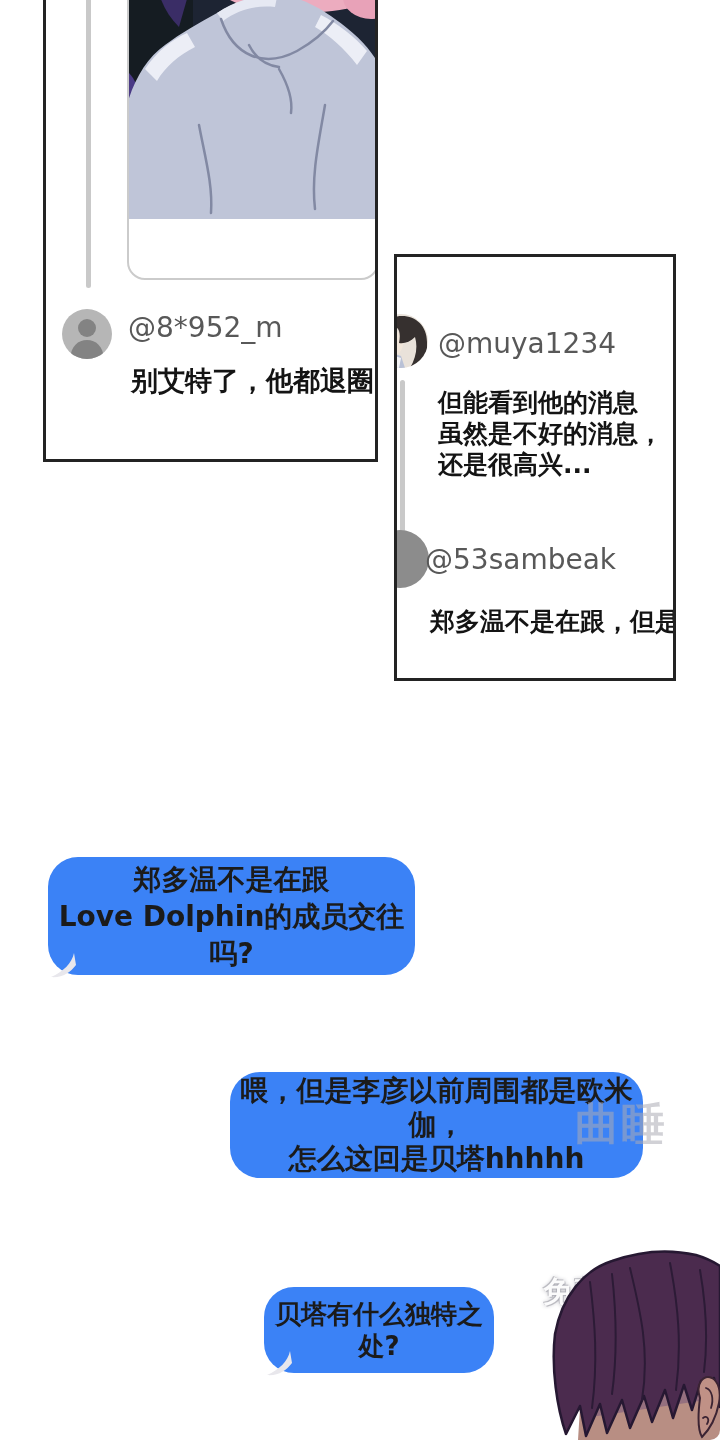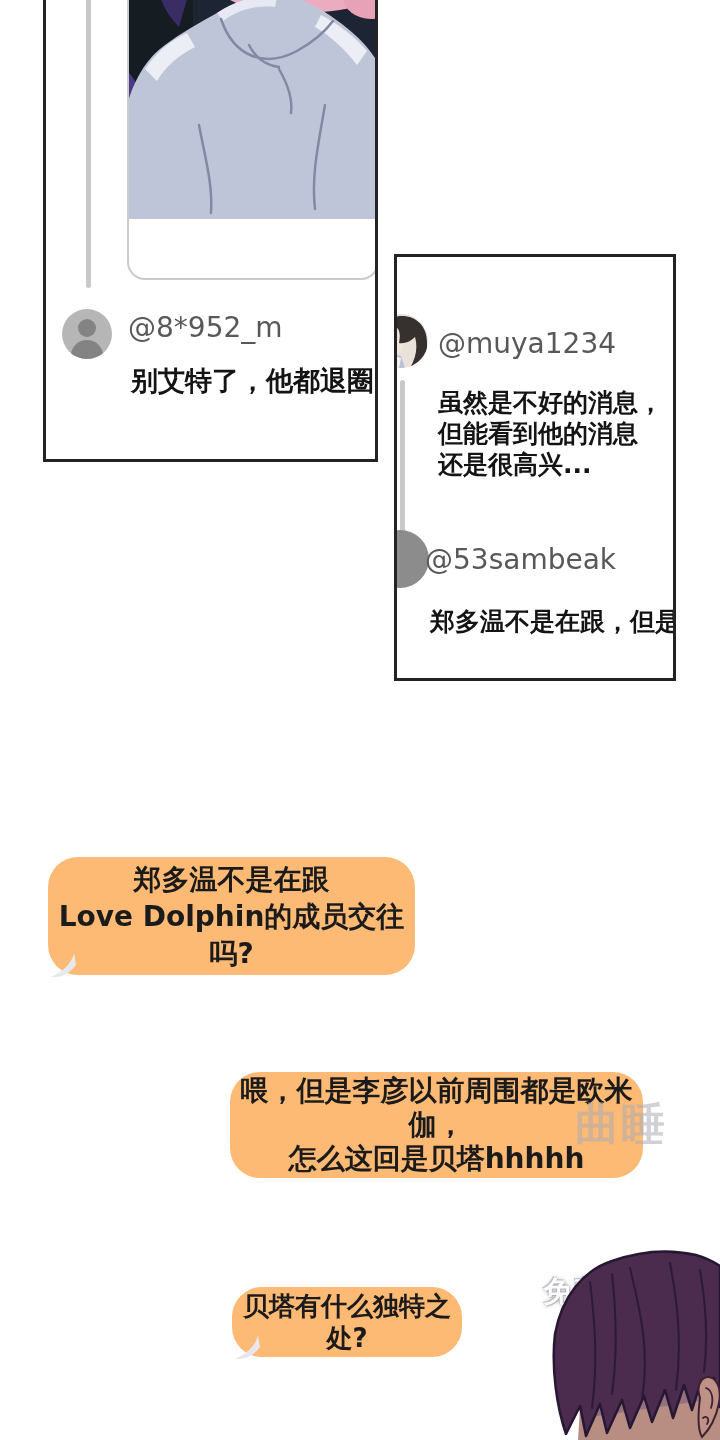--- a/index.html
+++ b/index.html
@@ -1,25 +1,25 @@
 <!DOCTYPE html>
 <html><head>
 <meta charset="utf-8">
 <style>
   html,body{margin:0;padding:0;background:#ffffff;}
   .page{position:relative;width:720px;height:1440px;background:#ffffff;overflow:hidden;
-        font-family:"DejaVu Sans","Liberation Sans",sans-serif;}
+        font-family:"DejaVu Sans","Liberation Sans",sans-serif;border-radius:10px;}
   .abs{position:absolute;}
   .card{position:absolute;background:#ffffff;border:3px solid #232323;box-sizing:border-box;overflow:hidden;}
   .thread{position:absolute;width:5px;background:#c9c9c9;border-radius:3px;}
   .avatar{position:absolute;border-radius:50%;overflow:hidden;}
   .username{position:absolute;font-size:28px;color:#585858;white-space:nowrap;}
   .comment{position:absolute;font-weight:bold;color:#141414;white-space:nowrap;}
   .comment-block{position:absolute;font-weight:bold;color:#141414;}
-  .bubble{position:absolute;background:#fdba74;border-radius:30px;color:#1b1b1b;font-weight:bold;
+  .bubble{position:absolute;background:#3b82f6;border-radius:30px;color:#1b1b1b;font-weight:bold;
           display:flex;flex-direction:column;justify-content:center;align-items:center;text-align:center;}
   .bubble .tail{position:absolute;left:2px;bottom:-4px;width:28px;height:26px;}
   .wm-logo{position:absolute;font-size:44px;font-weight:bold;letter-spacing:2px;
            color:rgba(172,172,180,0.55);line-height:1;}
   .wm-tagline{position:absolute;font-size:30px;font-weight:bold;color:rgba(255,255,255,0.95);
               text-shadow:0 0 4px rgba(168,168,176,0.95),1px 1px 0 rgba(158,158,166,0.6),-1px -1px 0 rgba(158,158,166,0.6);
               white-space:nowrap;}
   svg{display:block;}
 </style>
 </head>
@@ -73,22 +73,22 @@
         <path d="M21 42 L27 44 L25 54 L17 54 Z" fill="#f5f5f7"></path>
         <path d="M2 28 C4 10 16 2 28 2 C42 2 53 12 53 28 L53 54 L36 54 C42 44 44 33 41 23 C36 28 30 30 25 29 C27 20 25 12 20 13 C12 15 6 20 6 28 Z" fill="#36302f"></path>
         <path d="M5 22 C3 30 3 40 6 50 C8 42 8 30 7 24 Z" fill="#36302f"></path>
       </svg>
     </div>
     <div class="username" style="left:41px;top:70px;text-align:center;">@muya1234</div>
 
     <div class="thread" style="left:3px;top:123px;height:152px;"></div>
 
     <div class="comment-block" style="left:41px;top:130px;font-size:25px;line-height:31px;">
+      <div>但能看到他的消息</div>
       <div>虽然是不好的消息，</div>
-      <div>但能看到他的消息</div>
       <div>还是很高兴...</div>
     </div>
 
     <div class="avatar" style="left:-26px;top:273px;width:58px;height:58px;background:#8c8c8c;"></div>
     <div class="username" style="left:28px;top:286px;">@53sambeak</div>
     <div class="comment" style="left:33px;top:348px;font-size:25px;">郑多温不是在跟，但是</div>
   </div>
 
   <div class="bubble" style="left:48px;top:857px;width:367px;height:118px;font-size:28px;line-height:37px;">
     <div>郑多温不是在跟</div>
@@ -96,21 +96,21 @@
     <svg class="tail" viewBox="0 0 28 26">
       <path d="M24 0 C22 10 13 19 1 24 C12 25 20 20 26 12 Z" fill="#e8e7ec"></path>
     </svg>
   </div>
 
   <div class="bubble" style="left:230px;top:1072px;width:413px;height:106px;font-size:28px;line-height:34px;">
     <div>喂，但是李彦以前周围都是欧米伽，</div>
     <div>怎么这回是贝塔hhhhh</div>
   </div>
 
-  <div class="bubble" style="left:232px;top:1287px;width:230px;height:70px;font-size:26px;line-height:32px;">
+  <div class="bubble" style="left:264px;top:1287px;width:230px;height:86px;font-size:26px;line-height:32px;">
     <div>贝塔有什么独特之处?</div>
     <svg class="tail" viewBox="0 0 28 26">
       <path d="M24 0 C22 10 13 19 1 24 C12 25 20 20 26 12 Z" fill="#e8e7ec"></path>
     </svg>
   </div>
 
   <div class="wm-logo" style="left:575px;top:1102px;">曲睡</div>
   <div class="wm-tagline" style="left:543px;top:1236px;margin-top:36px;">免费漫画</div>
 
   <svg class="abs" style="right:0;bottom:0;" width="220" height="190" viewBox="0 0 220 190">

